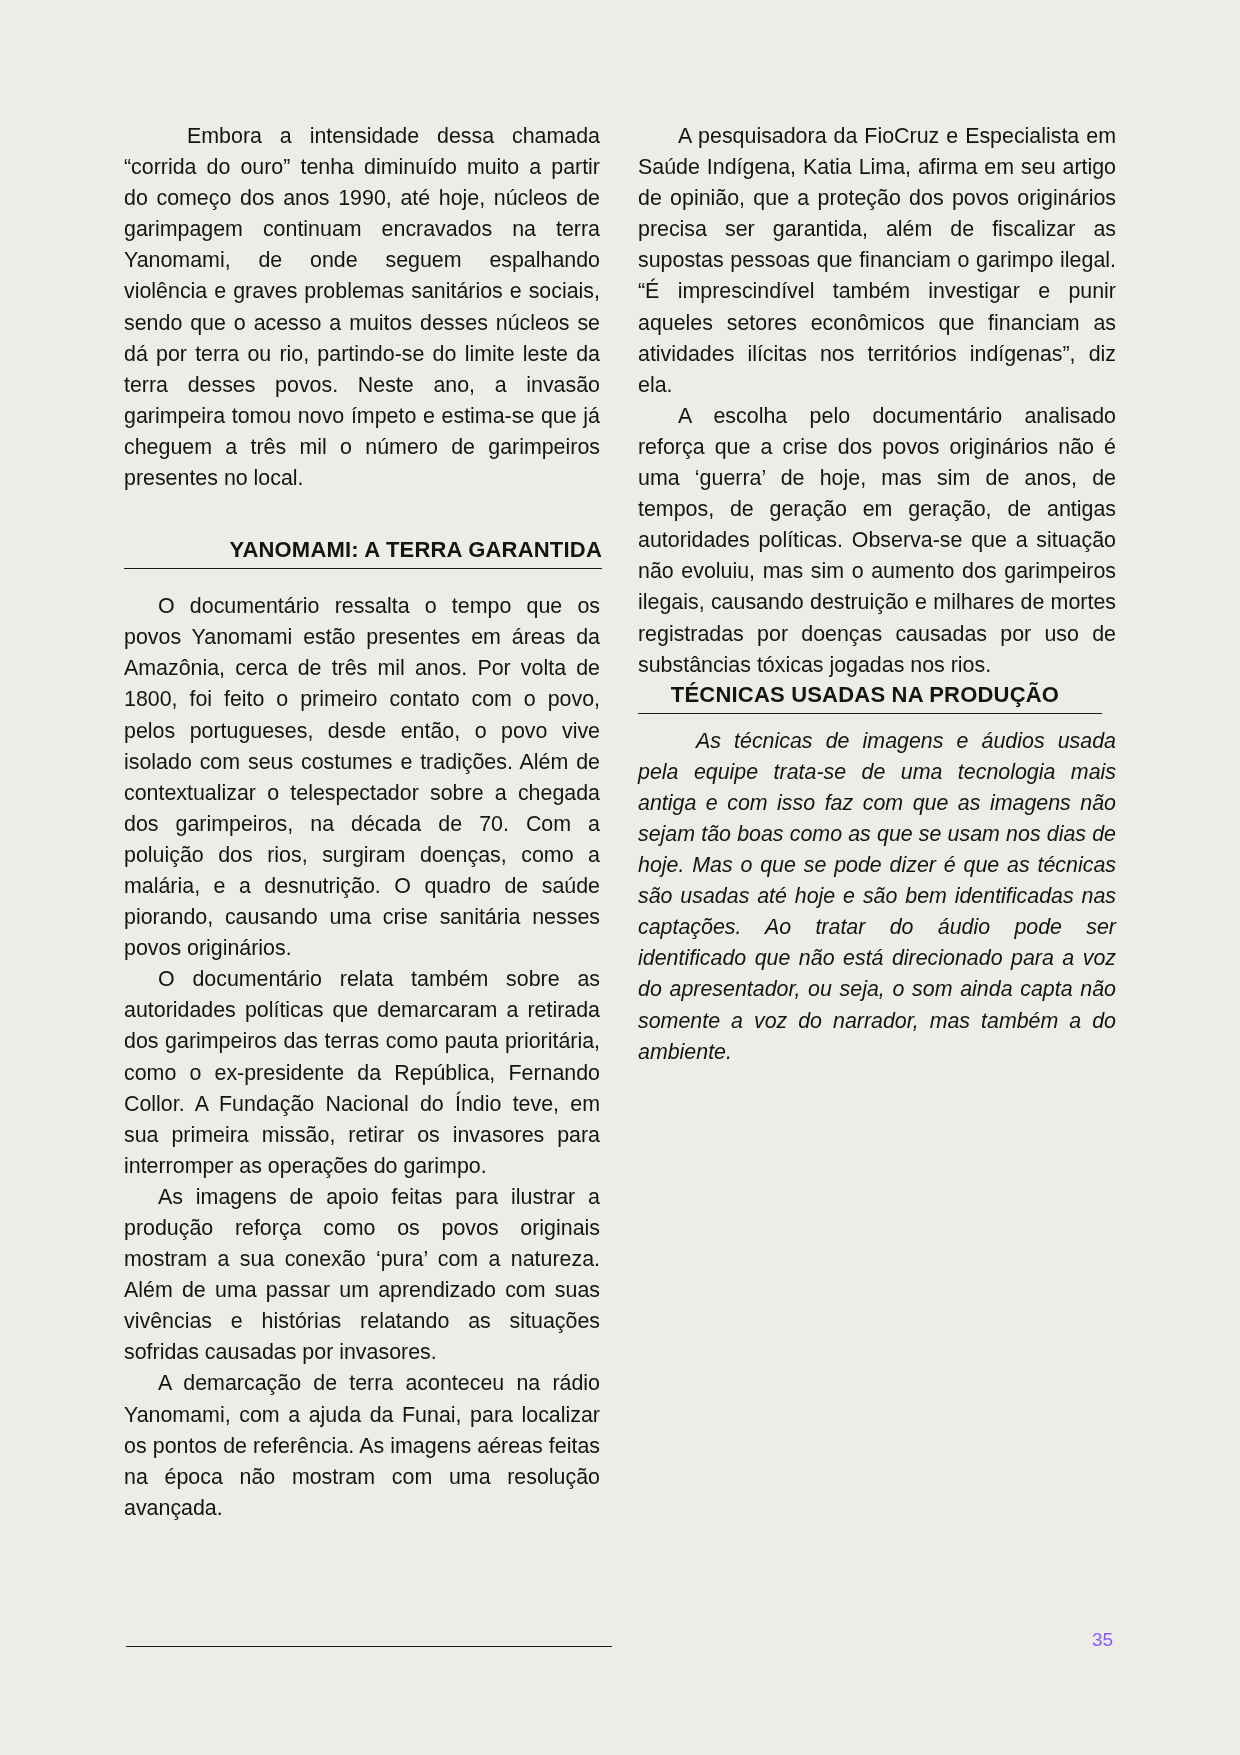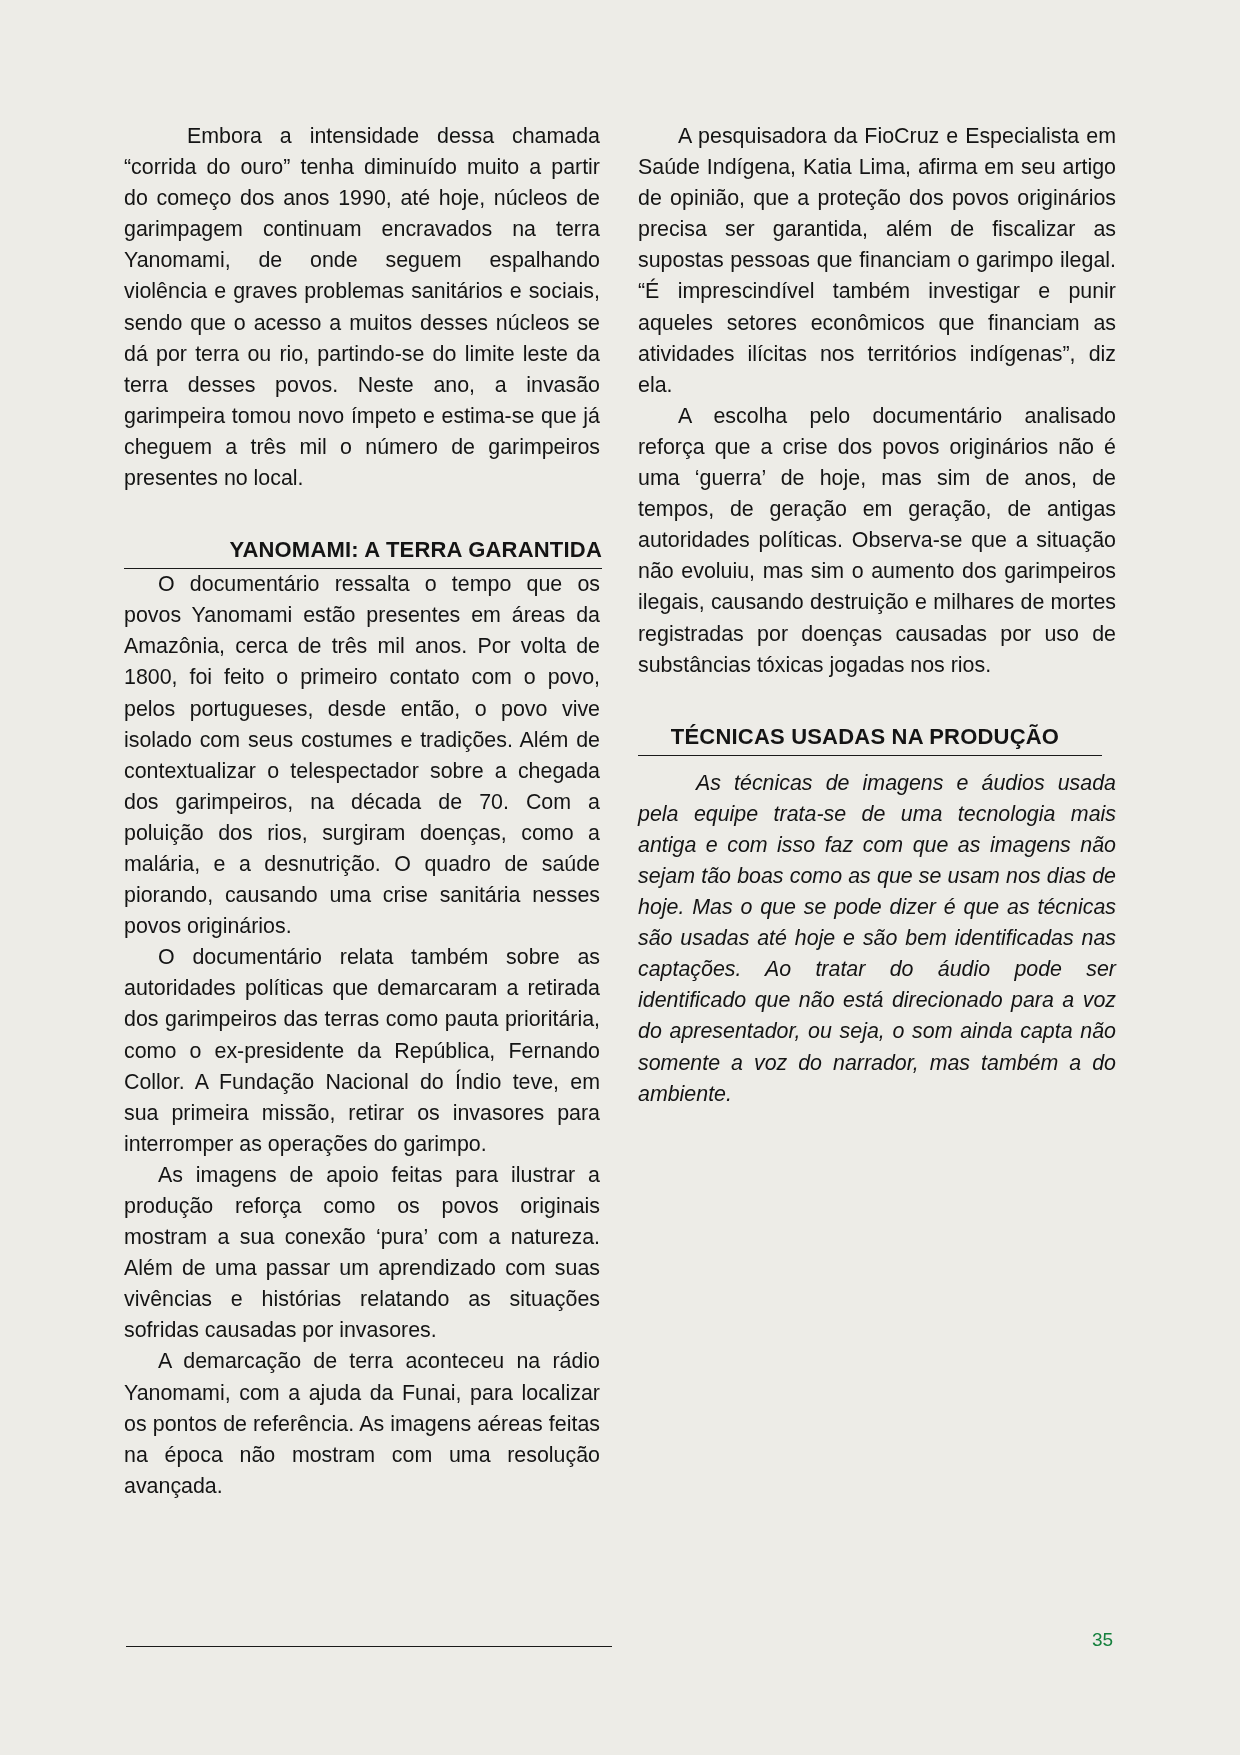--- a/index.html
+++ b/index.html
@@ -43,25 +43,24 @@
     font-weight: bold;
     font-size: 22px;
     letter-spacing: 0.2px;
     line-height: 28px;
     text-align: right;
     padding-bottom: 4px;
     border-bottom: 1.6px solid #1a1a1a;
   }
   #heading-left-wrap {
     margin-top: 42px;
-    margin-bottom: 0;
+    margin-bottom: 22px;
     width: 478px;
   }
   #heading-right-wrap {
-    margin-top: 42px;
     margin-bottom: 12px;
     width: 464px;
   }
   #heading-right-wrap .section-heading {
     text-align: center;
     padding-right: 10px;
   }
 
   #bottom-rule-left {
     position: absolute;
@@ -70,21 +69,21 @@
     width: 486px;
     height: 0;
     border-top: 1.6px solid #1a1a1a;
   }
   #page-number {
     position: absolute;
     left: 1092px;
     top: 1629px;
     font-size: 19px;
     line-height: 22px;
-    color: #15803d;
+    color: #8b5cf6;
   }
 </style>
 </head>
 <body>
 
 <div id="col-left" class="col">
   <p class="para first-left">Embora a intensidade dessa chamada “corrida do ouro” tenha diminuído muito a partir do começo dos anos 1990, até hoje, núcleos de garimpagem continuam encravados na terra Yanomami, de onde seguem espalhando violência e graves problemas sanitários e sociais, sendo que o acesso a muitos desses núcleos se dá por terra ou rio, partindo-se do limite leste da terra desses povos. Neste ano, a invasão garimpeira tomou novo ímpeto e estima-se que já cheguem a três mil o número de garimpeiros presentes no local.</p>
 
   <div id="heading-left-wrap">
     <h2 class="section-heading">YANOMAMI: A TERRA GARANTIDA</h2>

